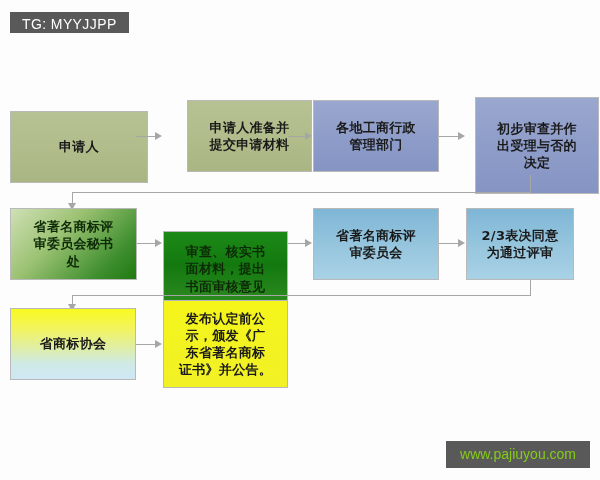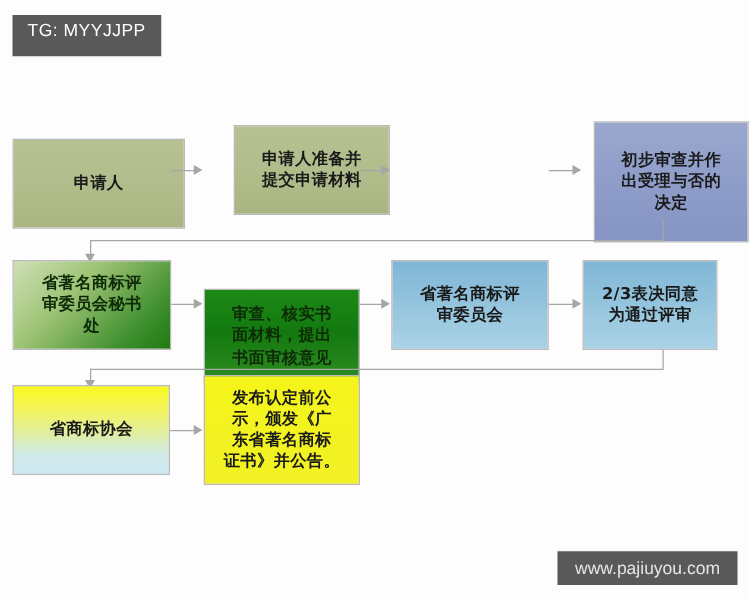--- a/index.html
+++ b/index.html
@@ -22,30 +22,30 @@
   
   .tag-badge {
     position: absolute;
     left: 10px;
     top: 12px;
     background: #595959;
     color: #ffffff;
     font-family: "Liberation Sans", sans-serif;
     font-size: 14px;
     letter-spacing: 0.4px;
-    padding: 5px 12px 14px 12px;
+    padding: 5px 12px 2px 12px;
     line-height: 1;
     white-space: nowrap;
   }
   .watermark {
     position: absolute;
     right: 10px;
     bottom: 12px;
     background: #595959;
-    color: #e5e5e5;
+    color: #84cc16;
     font-family: "Liberation Sans", sans-serif;
     font-size: 14px;
     padding: 6px 14px 7px 14px;
     line-height: 1;
     white-space: nowrap;
   }
 
   
   .node {
     position: absolute;
@@ -108,20 +108,24 @@
 
   <div class="node fill-olive" style="left:10px; top:111px; width:138px; height:72px;">
     <span class="txt">申请人</span>
   </div>
 
   <div class="node fill-olive" style="left:163px; top:100px; width:125px; height:72px;margin-left:24px;">
     <span class="txt">申请人准备并
 提交申请材料</span>
   </div>
 
+  <div class="node fill-peri" style="left:313px; top:100px; width:126px; height:72px;">
+    <span class="txt">各地工商行政
+管理部门</span>
+  </div>
 
   <div class="node fill-peri" style="left:475px; top:97px; width:124px; height:97px;">
     <span class="txt">初步审查并作
 出受理与否的
 决定</span>
   </div>
 
   <div class="edge h" style="left:136px; top:136px; width:20px;"></div>
   <div class="arrow-right" style="left:155px; top:132px;"></div>
 

